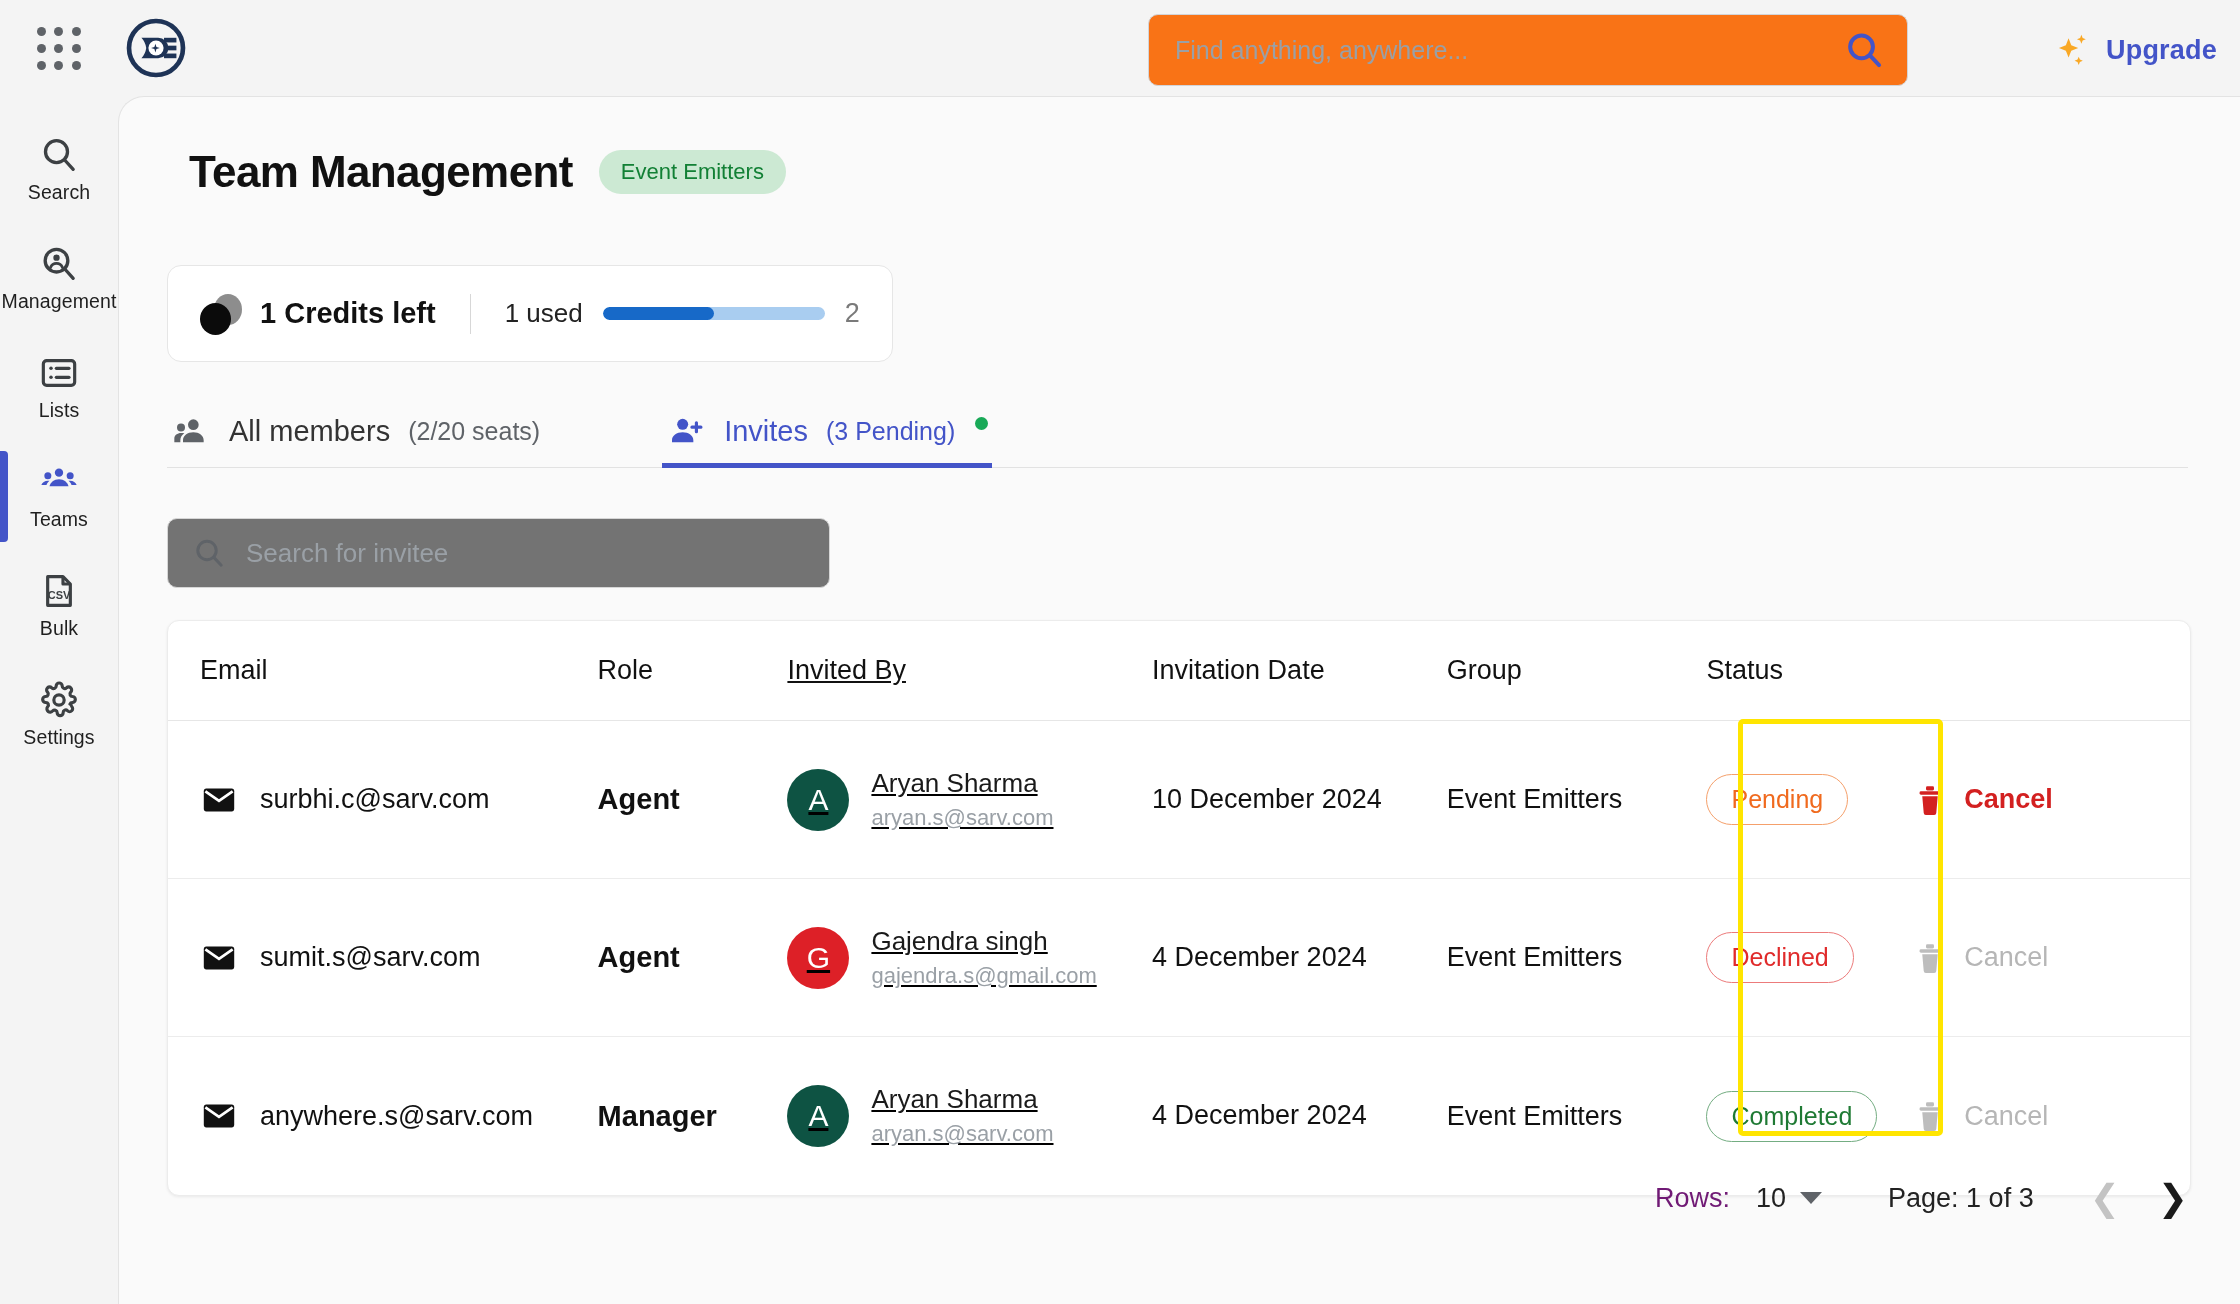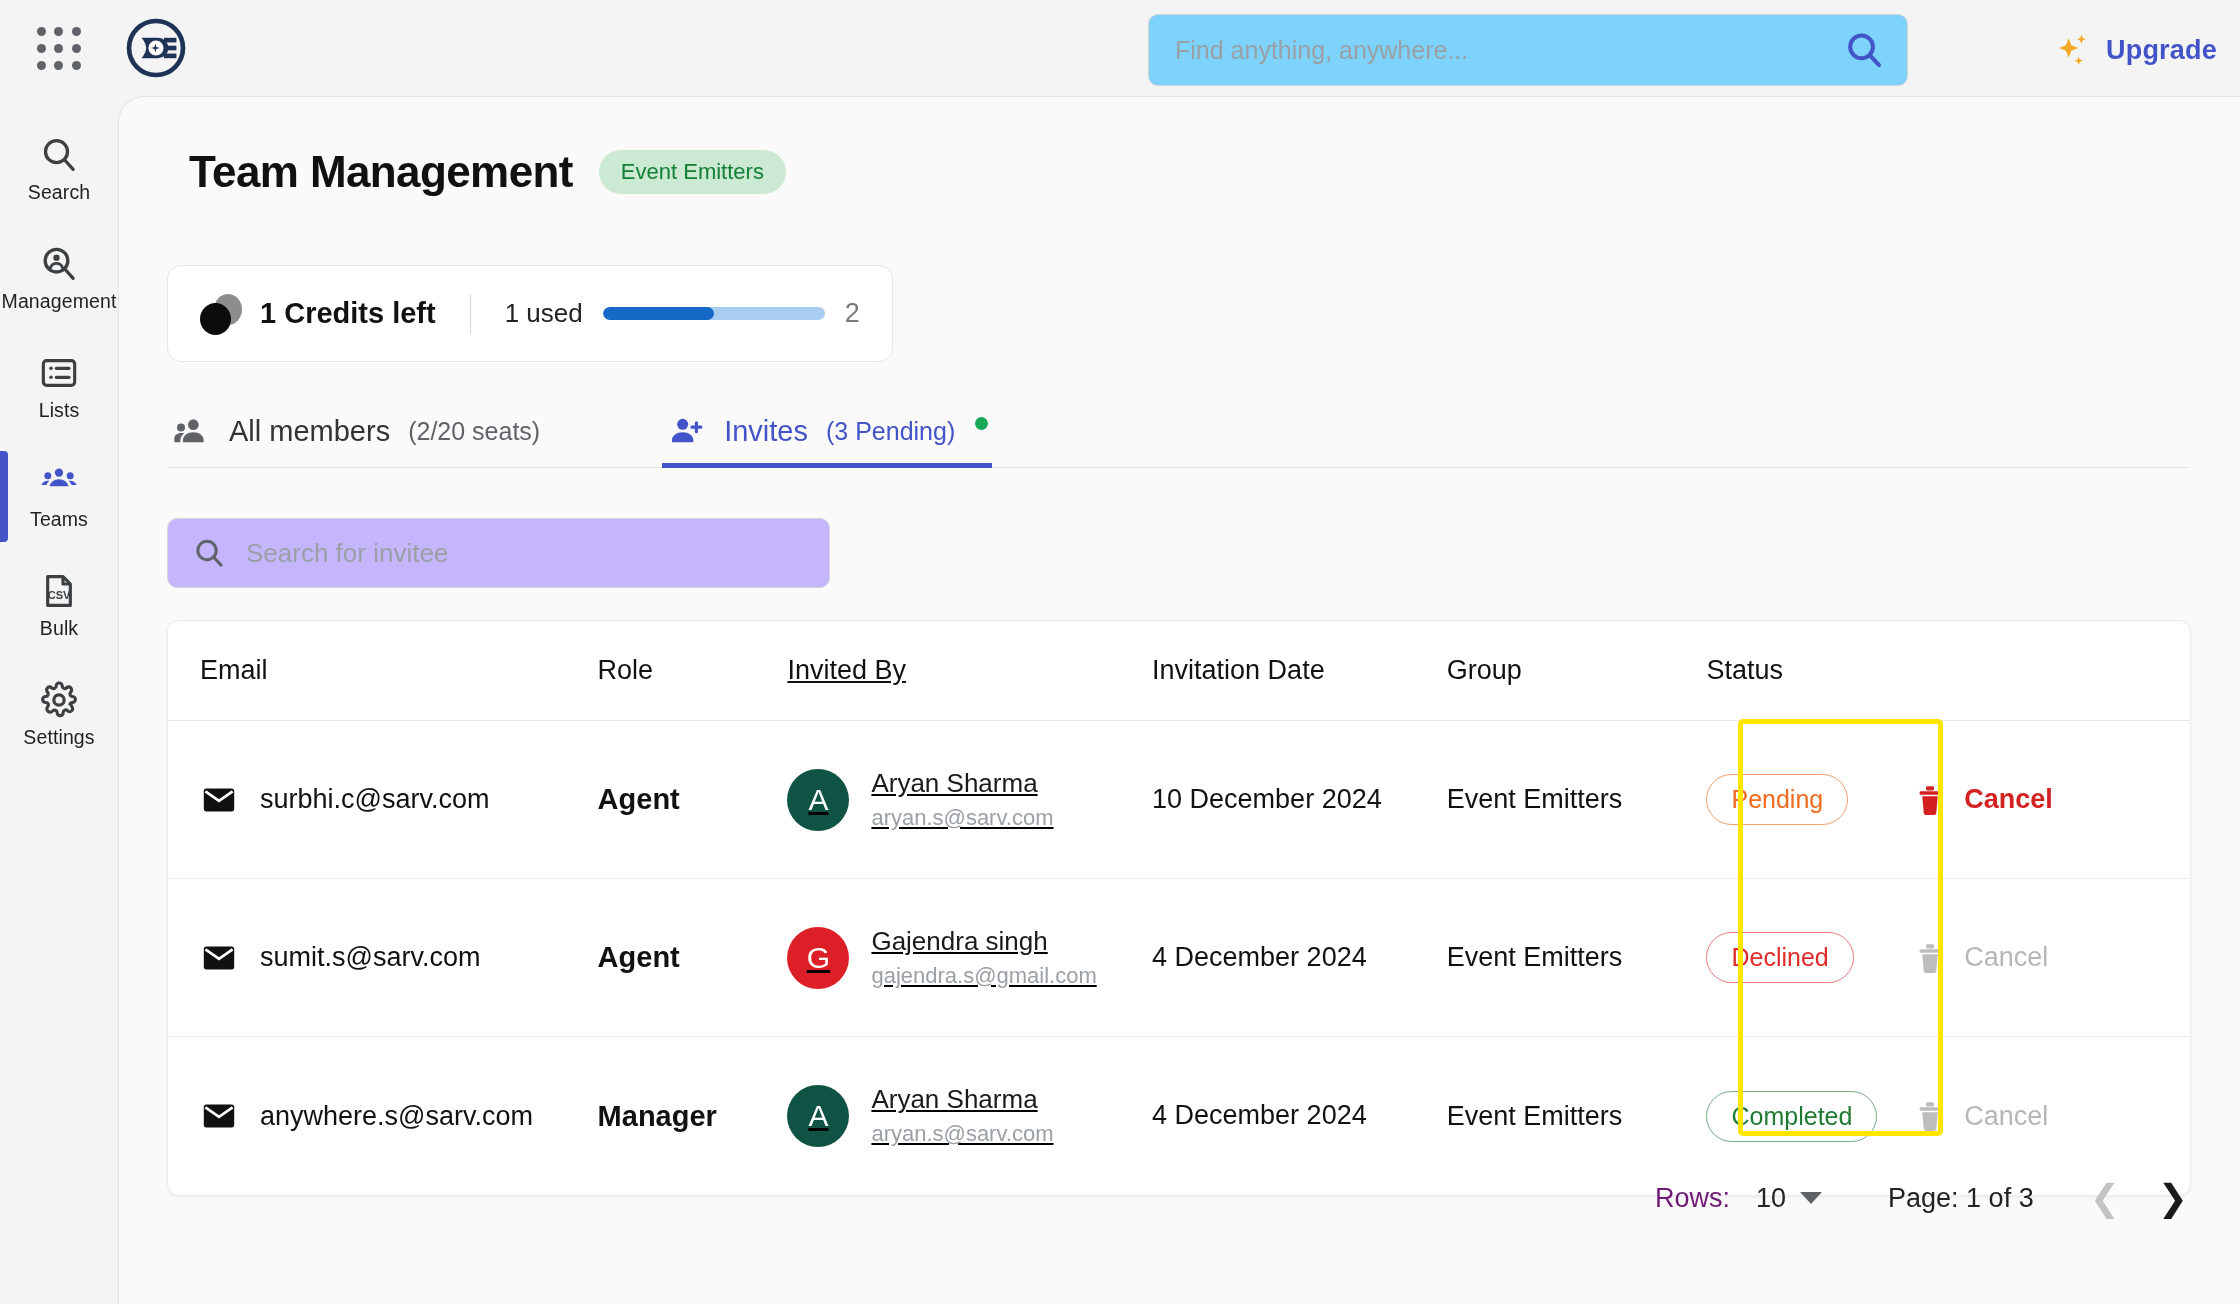--- a/index.html
+++ b/index.html
@@ -42,21 +42,21 @@
     position: absolute; left: 118px; top: 0; right: 0; height: 100px;
     background: #f4f4f4; display: flex; align-items: center;
   }
   .logo {
     position: absolute; left: 0px; top: 10px; width: 76px; height: 76px;
     display: flex; align-items: center; justify-content: center;
   }
   .logo svg { width: 70px; height: 70px; }
   .searchbox {
     position: absolute; left: 1030px; top: 14px; width: 760px; height: 72px;
-    background: #7dd3fc; border: 1px solid #d2d4d8; border-radius: 10px;
+    background: #f97316; border: 1px solid #d2d4d8; border-radius: 10px;
     display: flex; align-items: center; padding: 0 22px 0 26px;
   }
   .searchbox input {
     flex: 1; border: none; outline: none; background: transparent;
     font-family: "Liberation Sans", sans-serif; font-size: 25px; color: #202124;
   }
   .searchbox input::placeholder { color: #9aa0a6; }
   .searchbox .mag { width: 42px; height: 42px; color: #4354c8; flex: 0 0 auto; }
   .searchbox .mag svg { width: 42px; height: 42px; display:block; }
 
@@ -112,21 +112,21 @@
   .tab.active .ico { color: #4354c8; }
   .tab.active .label, .tab.active .sub { color: #4354c8; }
   .tab.active::after {
     content: ""; position: absolute; left: 0; right: 0; bottom: -1px; height: 5px; background: #4354c8;
   }
   .tab .dot { width: 13px; height: 13px; border-radius: 50%; background: #18a957; margin-left: 2px; margin-top: -16px; }
 
   
   .invitee-search {
     position: absolute; left: 167px; top: 518px; width: 663px; height: 70px;
-    border: 1px solid #d6d6d6; border-radius: 10px; background: #c4b5fd;
+    border: 1px solid #d6d6d6; border-radius: 10px; background: #737373;
     display: flex; align-items: center; padding: 0 24px; gap: 20px;
   }
   .invitee-search .mag { width: 34px; height: 34px; color: #5f6368; flex:0 0 auto; }
   .invitee-search .mag svg { width: 34px; height: 34px; display:block; }
   .invitee-search input {
     flex: 1; border: none; outline: none; background: transparent;
     font-family: "Liberation Sans", sans-serif; font-size: 26px; color: #202124;
   }
   .invitee-search input::placeholder { color: #9aa0a6; }
 

